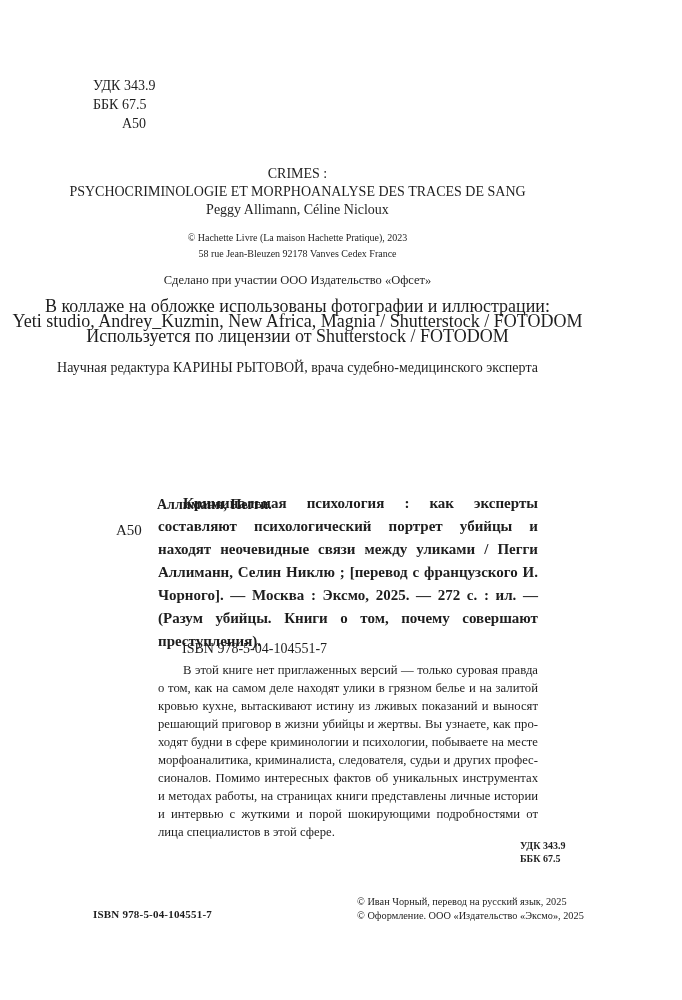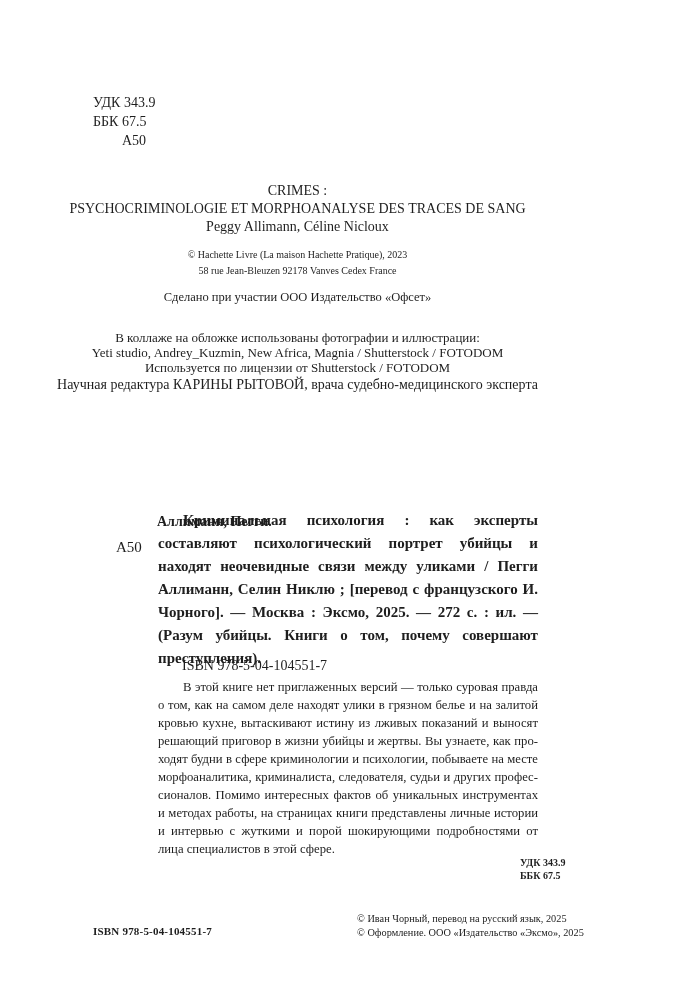--- a/index.html
+++ b/index.html
@@ -1,29 +1,29 @@
 <!DOCTYPE html>
 <html><head>
   <meta charset="utf-8">
   <style>
     html, body { margin: 0; padding: 0; background: #ffffff; }
     body {
       width: 682px; height: 1000px; position: relative; overflow: hidden;
       font-family: "Liberation Serif", serif; color: #1e1e1e;
     }
-    .abs { position: absolute; margin-top: 17px; }
+    .abs { position: absolute; }
     .udk-top { left: 93px; top: 76px; font-size: 14px; line-height: 19px; }
     .udk-top div { white-space: nowrap; }
     .udk-top .a50 { padding-left: 29px; }
 
     .center-block { left: 0; width: 595px; text-align: center; }
     .orig-title { top: 165px; font-size: 14px; line-height: 18px; }
     .copyright-orig { top: 230px; font-size: 10px; line-height: 16px; }
     .made-with { top: 272px; font-size: 12.5px; line-height: 16px; }
-    .collage { top: 313px; font-size: 13px; line-height: 15px; }
+    .collage { top: 299px; font-size: 18px; line-height: 15px; }
     .sci-editor { top: 360px; font-size: 14px; line-height: 16px; }
 
     .author { left: 157px; top: 497px; font-size: 14px; font-weight: bold; }
     .cutter { left: 116px; top: 522px; font-size: 15px; }
     .biblio {
       left: 158px; top: 492px; width: 380px; font-size: 15px; line-height: 23px;
       text-align: justify; text-indent: 25px; font-weight: bold;
     }
     .isbn-inline { left: 182px; top: 641px; font-size: 14px; }
     .annotation {

